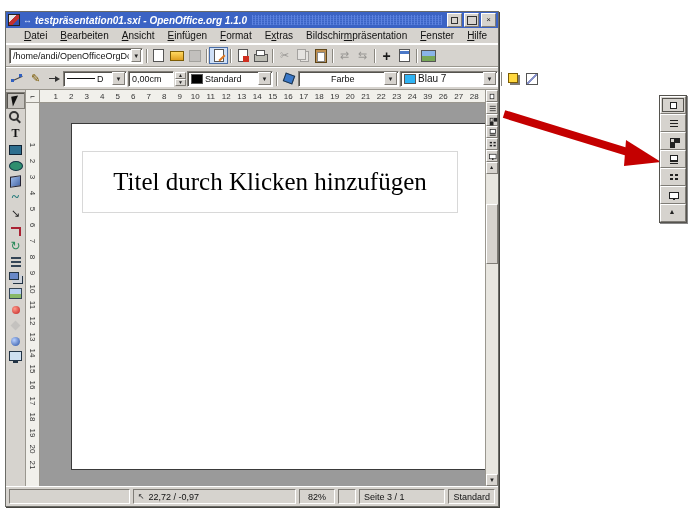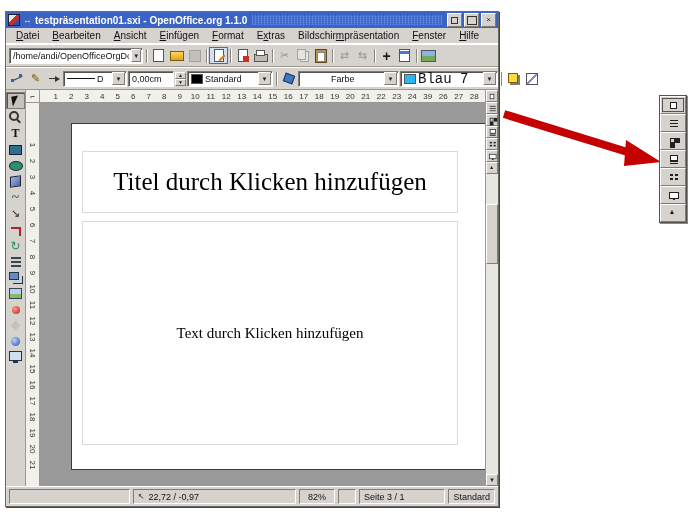--- a/index.html
+++ b/index.html
@@ -9,27 +9,27 @@
   .raised{border-top:1px solid #fff;border-left:1px solid #fff;border-right:1px solid #7f7c76;border-bottom:1px solid #7f7c76;}
   
   #win{position:absolute;left:5px;top:11px;width:492px;height:494px;background:#d6d3ce;
        border:1px solid #6b6b66;box-shadow:1px 1px 0 #44433f;display:flex;flex-direction:column;}
   #titlebar{height:16px;flex:none;background:#3b63c4;display:flex;align-items:center;padding:0 2px;gap:3px;}
   .tb-stripes{flex:1;height:10px;margin:0 2px;
       background:repeating-linear-gradient(90deg,#5d83e0 0 1px,transparent 1px 3px),
                  repeating-linear-gradient(0deg,#4a72d2 0 1px,transparent 1px 2px);}
   #app-icon{width:10px;height:10px;flex:none;background:linear-gradient(135deg,#e8e8e8 0 40%,#c03030 40% 70%,#3050b0 70%);border:1px solid #222;}
   .pin{color:#cfe0ff;font-size:9px;line-height:10px;flex:none;}
-  #title-text{color:#fff;font-weight:bold;font-size:10px;white-space:nowrap;}
+  #title-text{color:#fff;font-weight:bold;font-size:10px;white-space:nowrap;font-style:italic;}
   .tb-btn{width:13px;height:12px;flex:none;background:#d6d3ce;display:flex;align-items:center;justify-content:center;
           font-size:8px;line-height:10px;color:#222;}
   .g-min::before{content:"";width:5px;height:5px;border:1px solid #333;background:#d6d3ce;}
   .g-max::before{content:"";width:8px;height:7px;border:1px solid #333;}
   
-  #menubar{height:15px;flex:none;display:flex;align-items:center;padding-left:4px;gap:1px;
+  #menubar{height:15px;flex:none;display:flex;align-items:center;padding-left:12px;gap:1px;
            border-bottom:1px solid #fff;}
   .menu-item{padding:1px 6px;white-space:nowrap;}
   .menu-item u{text-decoration:underline;}
   
   .hbar{flex:none;display:flex;align-items:center;padding:1px 3px;gap:1px;border-top:1px solid #fff;border-bottom:1px solid #9a978f;}
   #funcbar{height:19px;}
   #objbar{height:19px;}
   .sep{width:5px;height:14px;flex:none;position:relative;}
   .sep::before{content:"";position:absolute;left:2px;top:0;bottom:0;border-left:1px solid #8a877f;border-right:1px solid #fff;}
   .tbi{width:17px;height:15px;flex:none;display:flex;align-items:center;justify-content:center;position:relative;}
@@ -244,21 +244,21 @@
         <span class="arrow-btn raised">▼</span>
       </span>
       <span class="sep"></span>
       <span class="tbi ic-bucket"></span>
       <span class="combo" style="width:66px;padding-left:32px;">
         <span style="font-size:9px;">Farbe</span>
         <span class="arrow-btn raised">▼</span>
       </span>
       <span class="combo" style="width:92px;">
         <span class="swatch" id="fill-swatch" style="background: rgb(47, 180, 244);"></span>
-        <span style="font-size:14px;font-family:Liberation Mono, monospace;">Blau 7</span>
+        <span style="font-size:10px;">Blau 7</span>
         <span class="arrow-btn raised">▼</span>
       </span>
       <span class="sep"></span>
       <span style="display:flex;align-items:center;gap:1px;">
           <span class="tbi ic-shadow"></span>
           <span class="tbi ic-area-dialog"></span>
         </span>
     </div>
 
     <div id="body">
@@ -336,21 +336,20 @@
               <span class="vnum">16</span>
               <span class="vnum">17</span>
               <span class="vnum">18</span>
               <span class="vnum">19</span>
               <span class="vnum">20</span>
               <span class="vnum">21</span>
             </div>
           <div id="workspace" style="background: rgb(154, 154, 154);">
             <div id="slide">
               <div id="ph-title" class="placeholder">Titel durch Klicken hinzufügen</div>
-              <div id="ph-body" class="placeholder">Text durch Klicken hinzufügen</div>
             </div>
           </div>
         </div>
       </div>
 
       <div id="scrollcol">
         <span style="display:flex;flex-direction:column;">
             <div class="mini-btn raised">
               <span class="vg vg-drawing-view"></span>
             </div>

